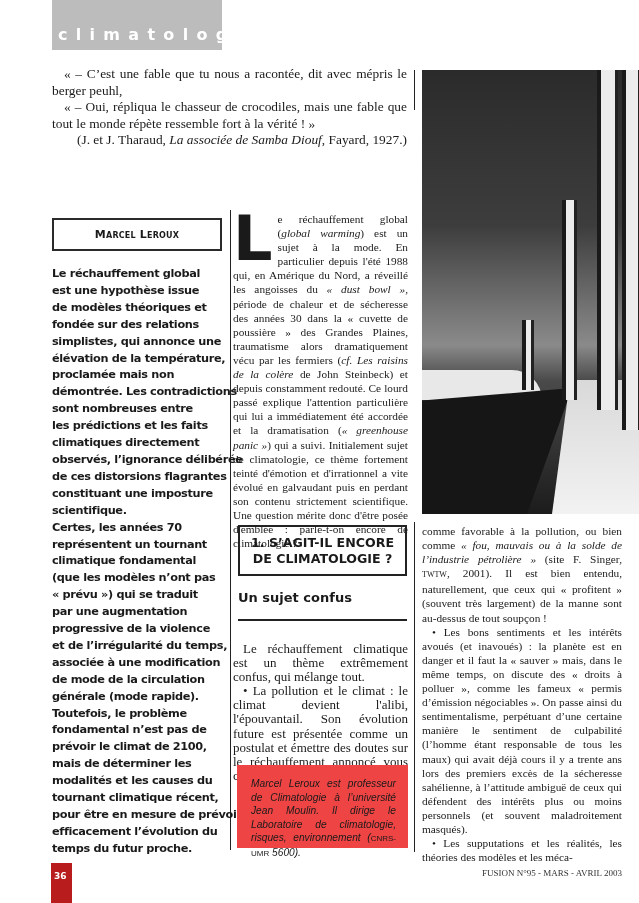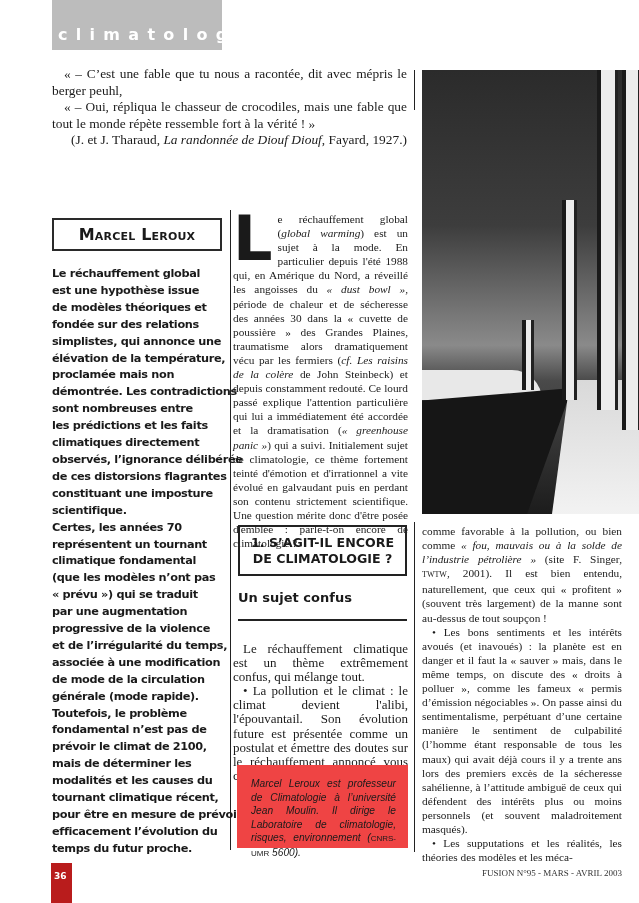--- a/index.html
+++ b/index.html
@@ -56,21 +56,21 @@
   }
   .photo .trunk {
     position: absolute; background: #ececec; border-left: 4px solid #1a1a1a; border-right: 3px solid #222;
   }
 
   
   .author-box {
     left: 52px; top: 218px; width: 166px; height: 29px;
     border: 2px solid #2a2a2a;
     display: flex; align-items: center; justify-content: center;
-    font-family: "DejaVu Sans", sans-serif; font-weight: bold; font-size: 16px;
+    font-family: "DejaVu Sans", sans-serif; font-weight: bold; font-size: 11px;
     font-variant: small-caps; letter-spacing: 0.2px;
   }
   .abstract {
     left: 52px; top: 266px; width: 175px;
     font-family: "DejaVu Sans", sans-serif; font-weight: bold; font-size: 11.3px;
     line-height: 16.9px; letter-spacing: -0.35px;
   }
   .abstract div { white-space: nowrap; }
 
   
@@ -138,21 +138,21 @@
 </head>
 <body>
 
 <div class="abs section-band">
   <span>climatologie</span>
 </div>
 
 <div class="abs epigraph">
   <p>« – C’est une fable que tu nous a racontée, dit avec mépris le berger peuhl,</p>
   <p>« – Oui, répliqua le chasseur de crocodiles, mais une fable que tout le monde répète ressemble fort à la vérité ! »</p>
-  <p class="attrib"><span>(J. et J. Tharaud, </span><i>La randonnée de Diouf Diouf</i><span>, Fayard,  1927.)</span></p>
+  <p class="attrib"><span>(J. et J. Tharaud, </span><i>La associée de Samba Diouf</i><span>, Fayard,  1927.)</span></p>
 </div>
 
 <div class="abs vrule" style="left:414px; top:70px; height:40px;"></div>
 <div class="abs vrule" style="left:230px; top:210px; height:640px;"></div>
 <div class="abs vrule" style="left:414px; top:522px; height:330px;"></div>
 
 <div class="abs photo">
   <div class="snow-left"></div>
   <div class="road"></div>
   <div class="snow-right"></div>

